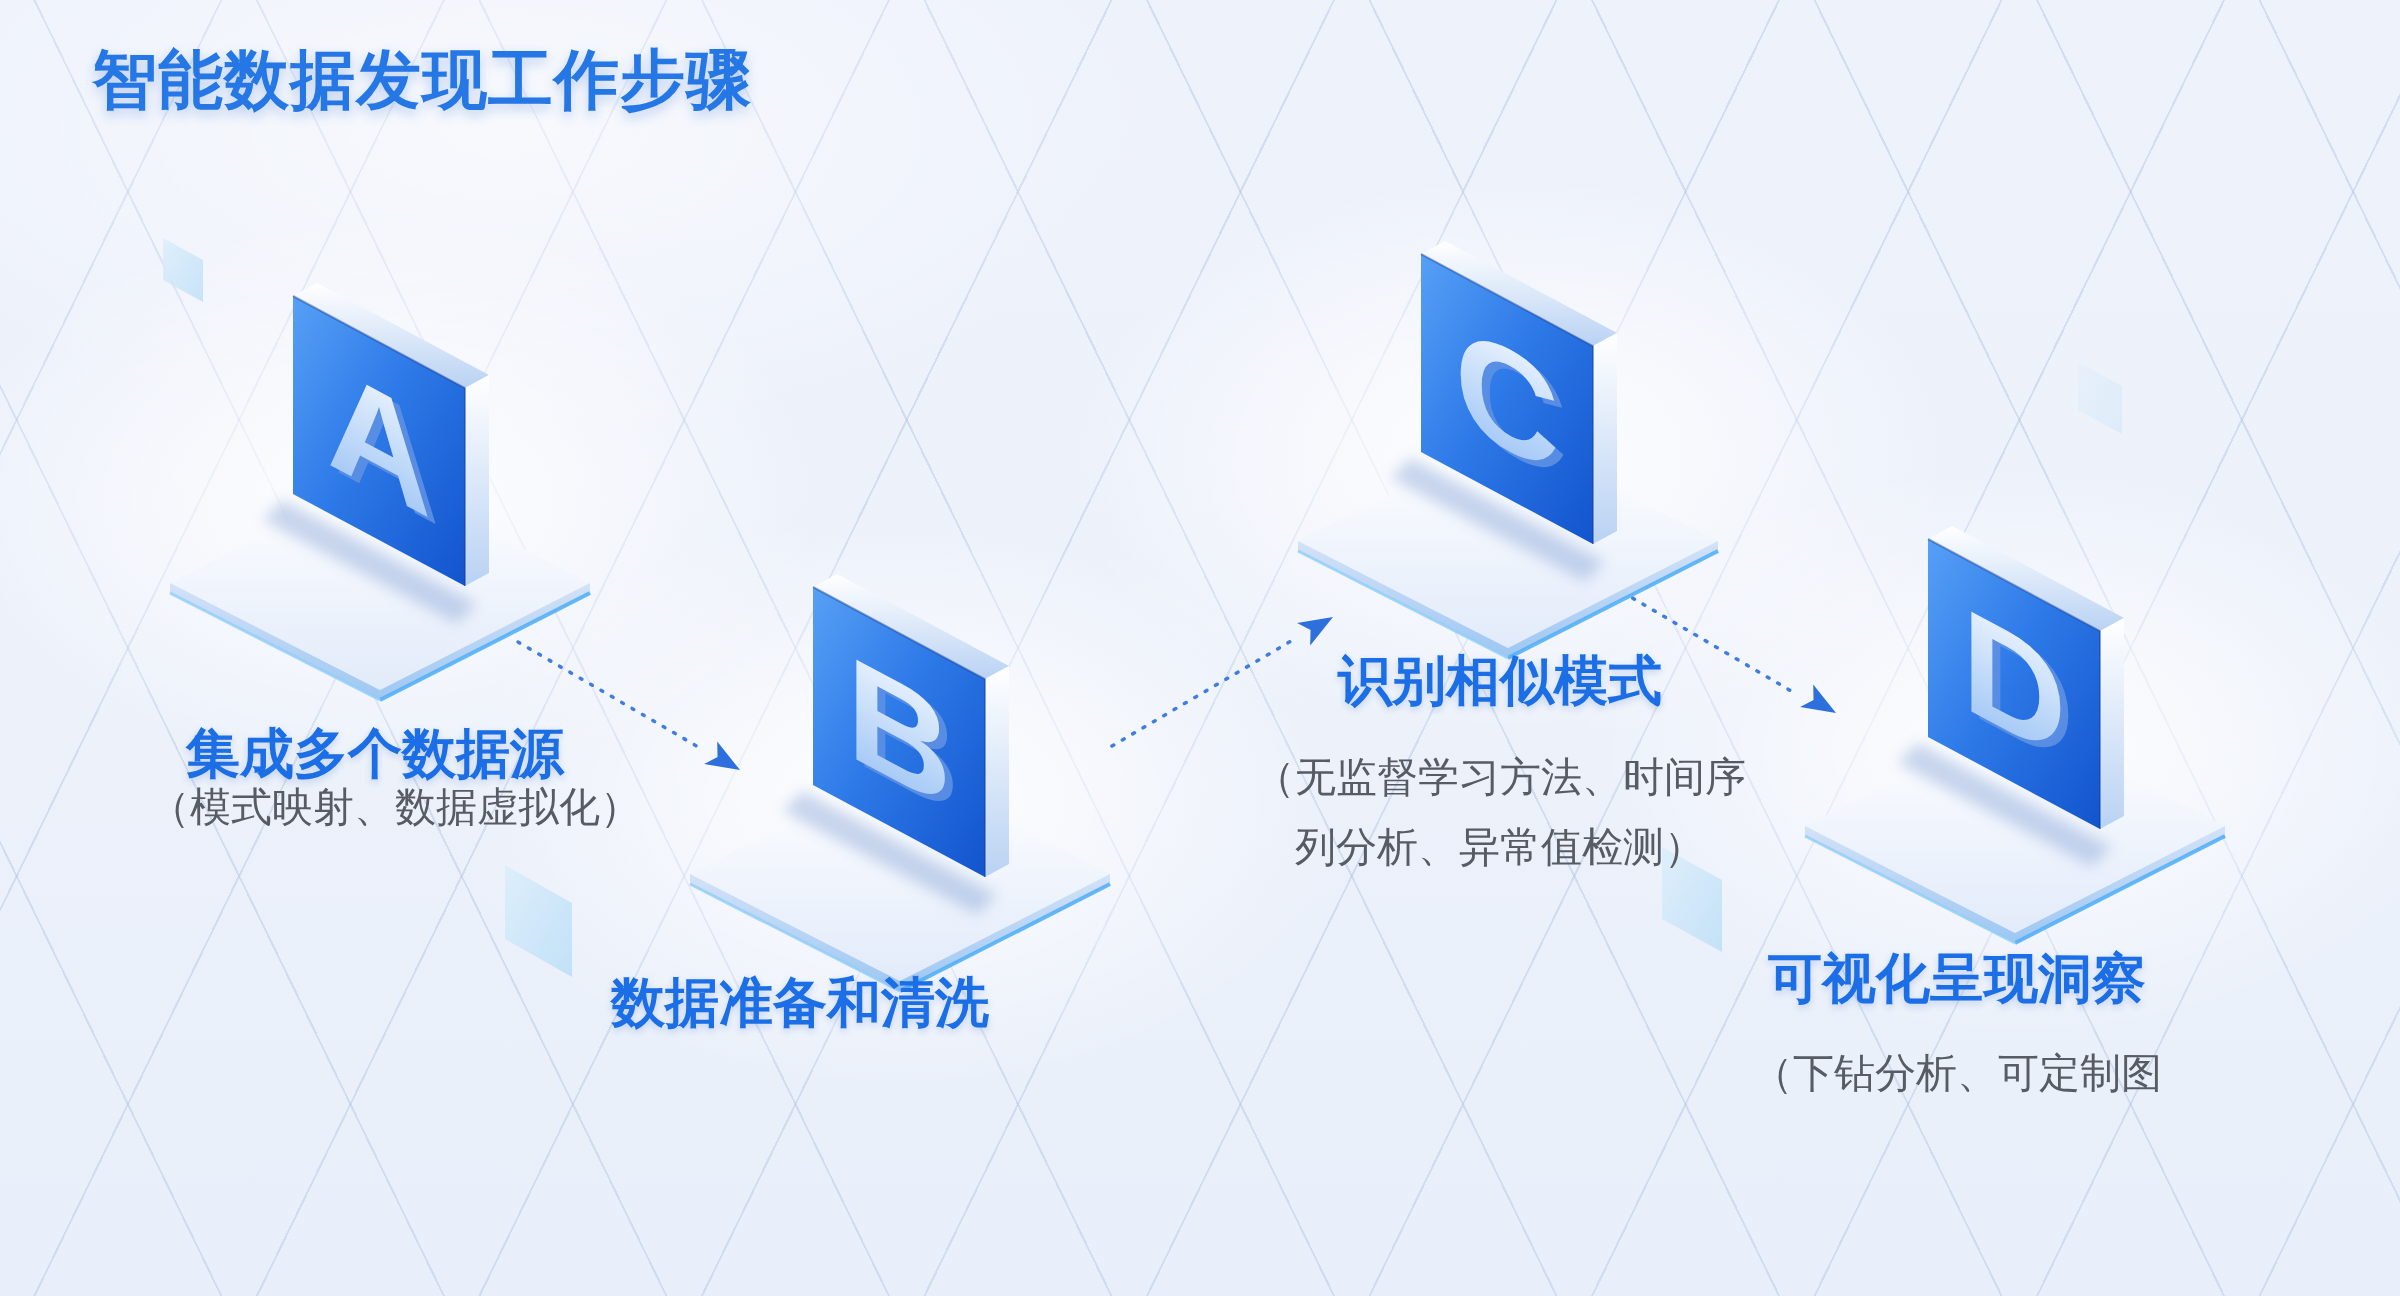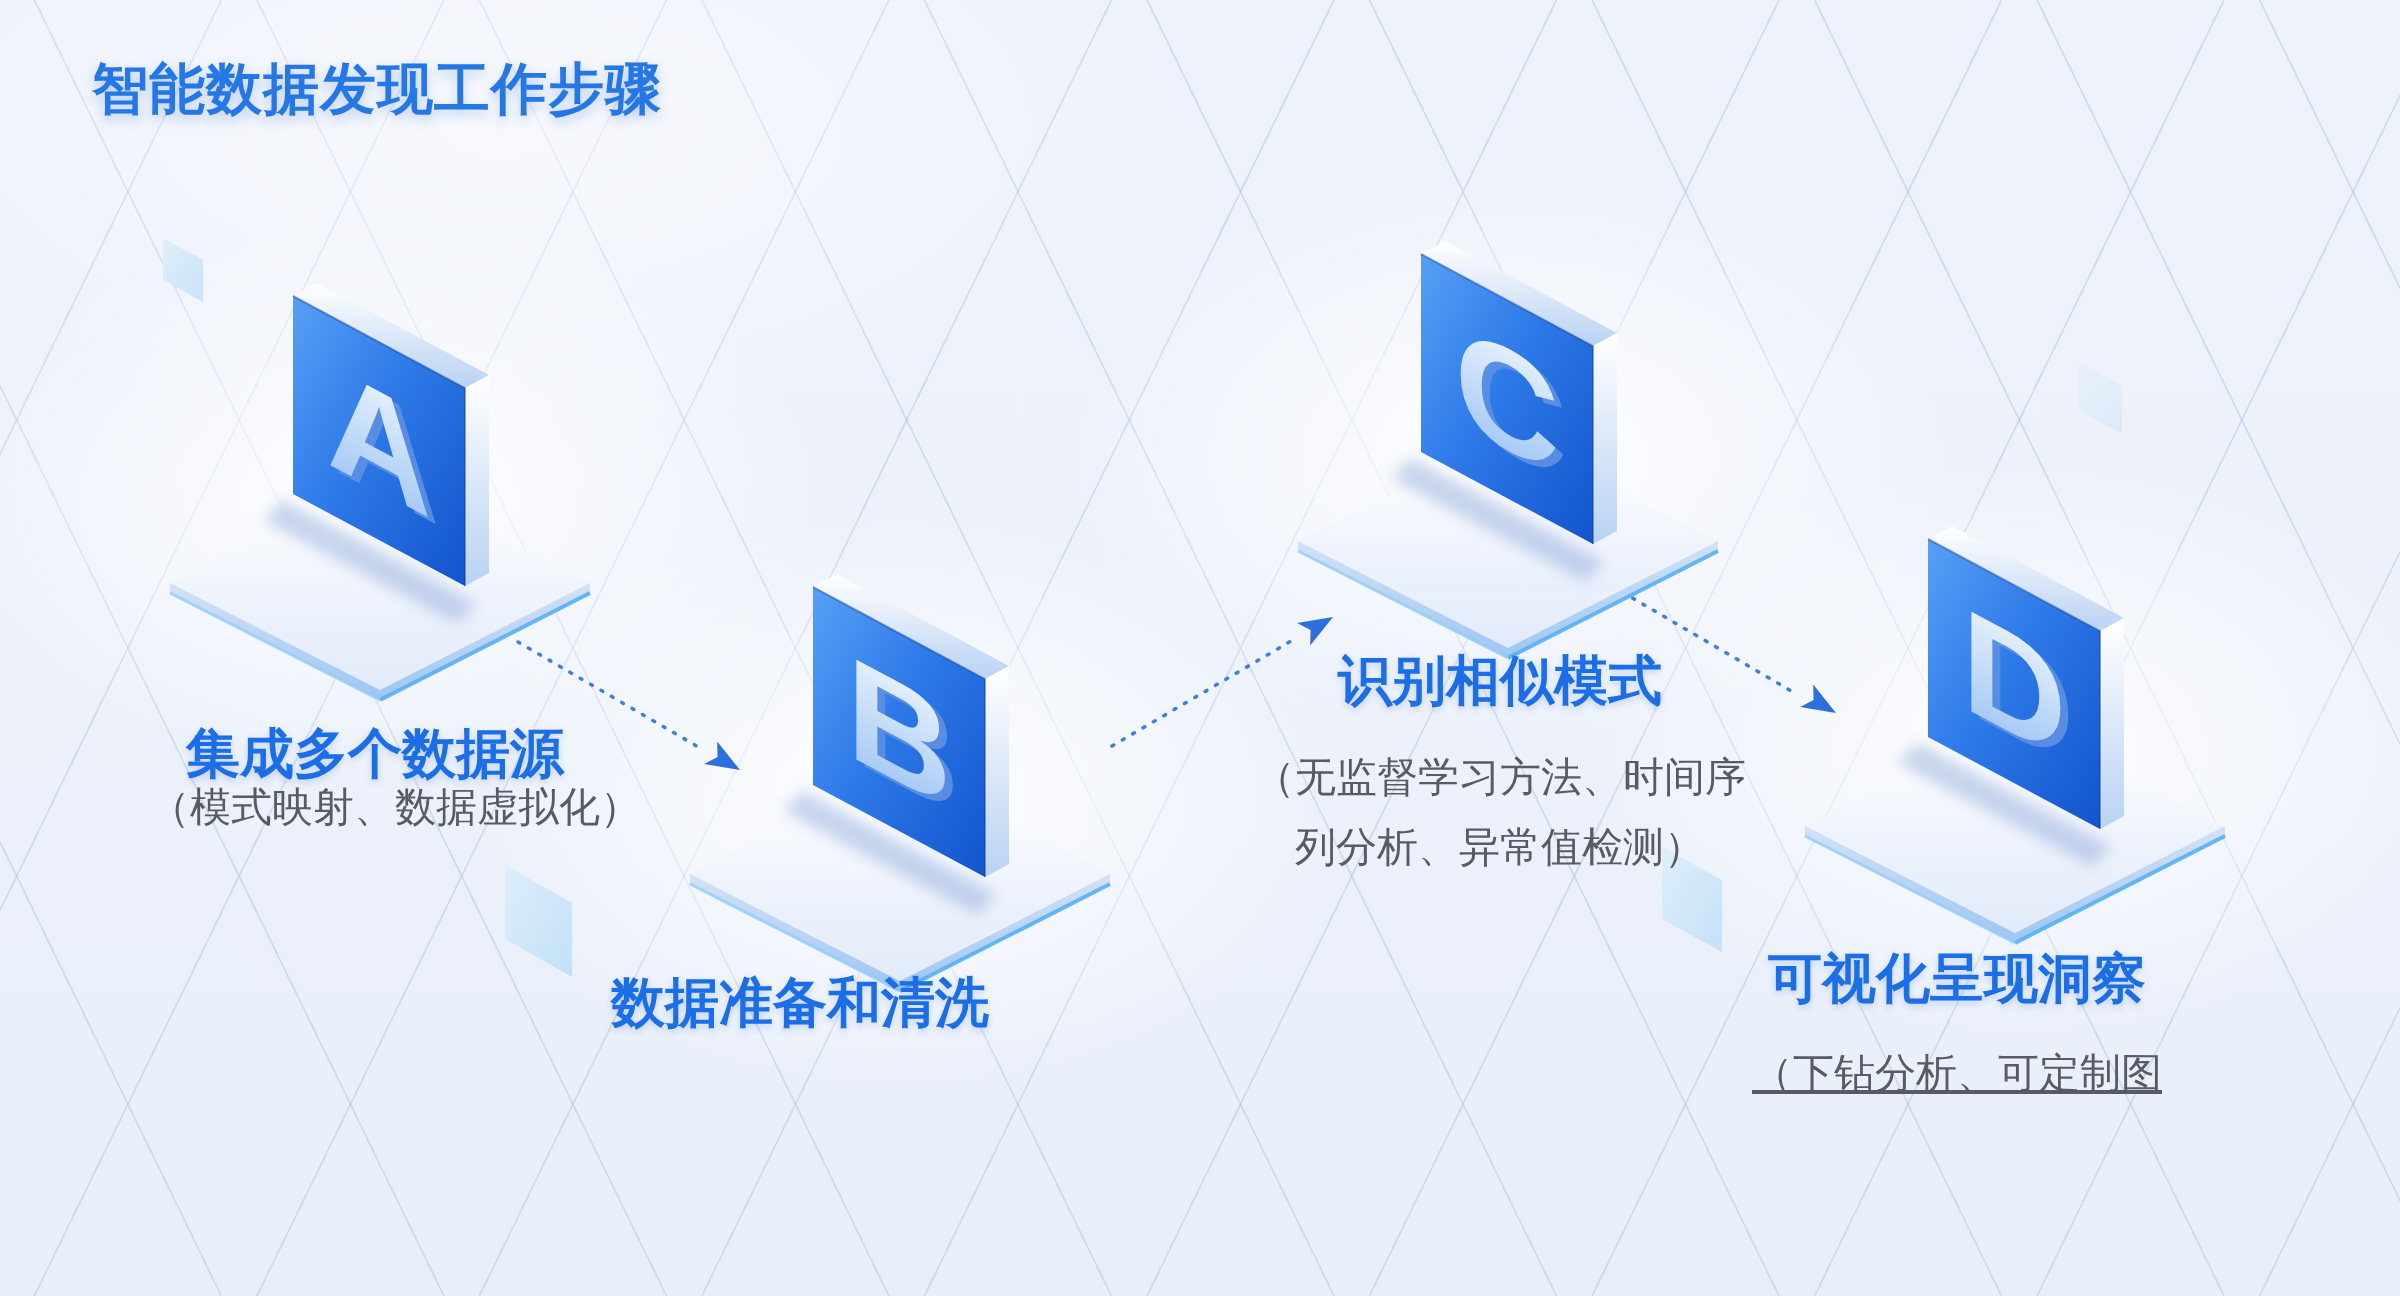--- a/index.html
+++ b/index.html
@@ -15,22 +15,22 @@
       radial-gradient(620px 400px at 900px 800px,  rgba(255,255,255,.95), rgba(255,255,255,0) 72%),
       radial-gradient(620px 400px at 1510px 460px, rgba(255,255,255,.95), rgba(255,255,255,0) 72%),
       radial-gradient(620px 400px at 2020px 750px, rgba(255,255,255,.92), rgba(255,255,255,0) 72%),
       radial-gradient(900px 420px at 500px 130px,  rgba(255,255,255,.55), rgba(255,255,255,0) 75%),
       repeating-linear-gradient(64deg,  rgba(175,193,226,0) 0 198px, rgba(175,193,226,.42) 198px 200px),
       repeating-linear-gradient(116deg, rgba(175,193,226,0) 0 198px, rgba(175,193,226,.42) 198px 200px),
       linear-gradient(180deg,#eef2fb 0%,#ecf1fa 55%,#e9effa 100%);
   }
   .overlay{position:absolute;inset:0;z-index:1;pointer-events:none;}
   .page-title{
-    position:absolute;left:92px;top:52px;z-index:2;margin:0;
-    font-size:56px;font-weight:800;color:var(--accent,#2577e5);
+    position:absolute;left:92px;top:36px;z-index:2;margin:0;
+    font-size:65px;font-weight:800;color:var(--accent,#2577e5);
     letter-spacing:1px;
     text-shadow:0 5px 12px rgba(37,100,210,.28);
   }
   .step-icon{position:absolute;z-index:2;}
   .step-title{
     position:absolute;z-index:2;width:660px;text-align:center;
     font-size:54px;font-weight:700;color:var(--stepTitle,#1b6ee5);
     text-shadow:0 3px 7px rgba(37,100,210,.22);
   }
   .step-sub{
@@ -167,15 +167,15 @@
   <path d="M5,361 L215,468" stroke="#8ecdf9" stroke-width="3" opacity="0.8" fill="none"></path>
   <path d="M118,268 L312,372 L292,392 L98,288 Z" fill="#8aa6d8" opacity="0.45" filter="url(#soft)"></path>
   <path d="M128,64 L152,51 L324,143 L300,156 Z" fill="url(#pSide)"></path>
   <path d="M300,156 L324,143 L324,341 L300,354 Z" fill="url(#pSide)"></path>
   <path d="M128,64 L300,156 L300,354 L128,262 Z" fill="url(#pFace)"></path>
   <path d="M128,64 L300,156 L300,354" fill="none" stroke="#123c8f" stroke-width="2" opacity="0.45"></path>
   <text transform="translate(222,216) skewY(28)" font-size="145" font-weight="bold" text-anchor="middle" dominant-baseline="central" fill="#5b8fe4" opacity="0.95">D</text>
   <text transform="translate(214,209) skewY(28)" font-size="145" font-weight="bold" text-anchor="middle" dominant-baseline="central" fill="url(#lFace)">D</text>
 </svg>
 <div class="step-title" style="left:1627px;top:943px;">可视化呈现洞察</div>
-<div class="step-sub" style="left:1627px;top:1038px;text-decoration:underline;">
+<div class="step-sub" style="left:1627px;top:1038px;">
   <span class="line">（下钻分析、可定制图</span>
 </div>
 
 </body></html>

